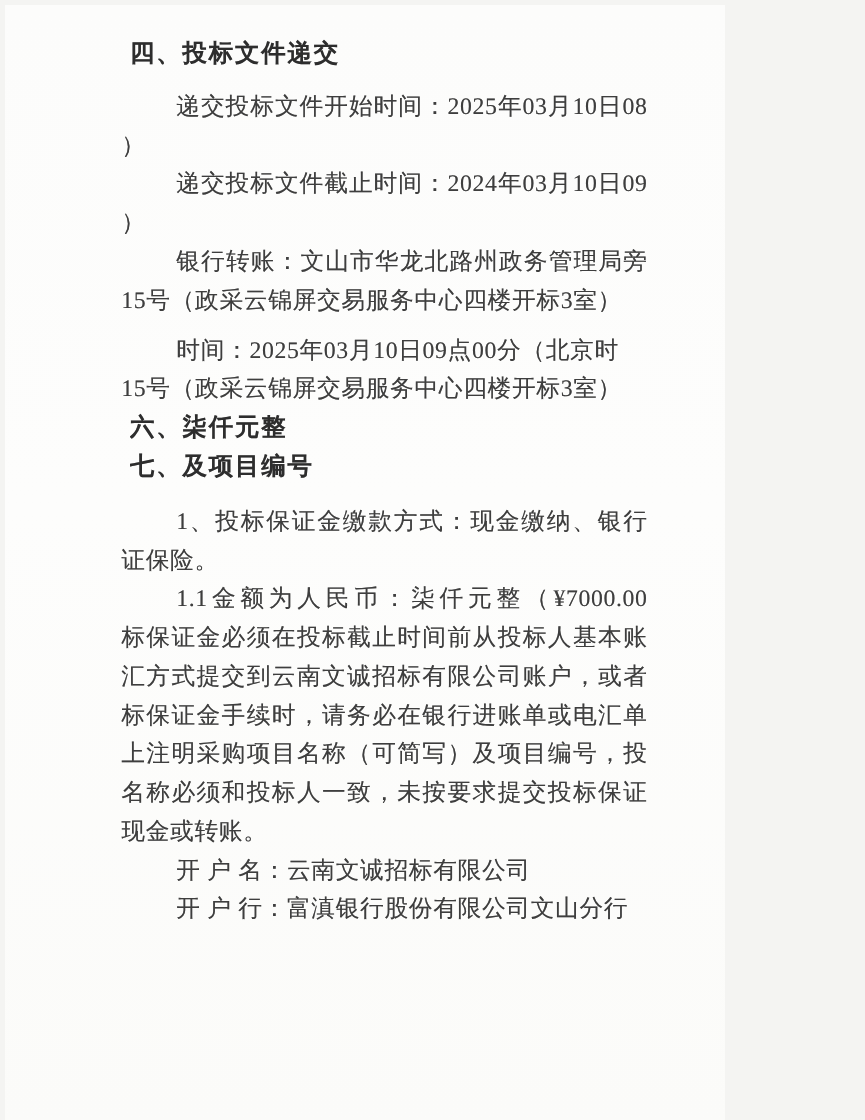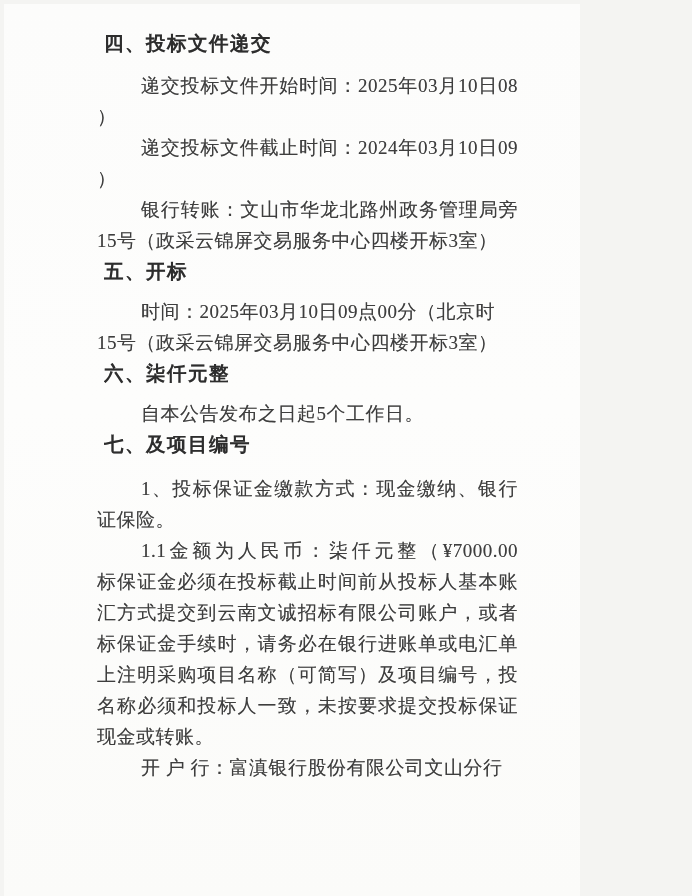--- a/index.html
+++ b/index.html
@@ -56,37 +56,36 @@
     <div class="line h">四、投标文件递交</div>
     <div class="line i f g1">递交投标文件开始时间：2025年03月10日08点30分（北京时间</div>
     <div class="line">）</div>
     <div class="line i f">递交投标文件截止时间：2024年03月10日09点00分（北京时间</div>
     <div class="line">）</div>
     <div class="line i f">银行转账：文山市华龙北路州政务管理局旁锦屏苑A区K-</div>
     <div class="line">15号（政采云锦屏交易服务中心四楼开标3室）</div>
   </div>
 
   <div>
-    <div class="line h">五、开标</div>
     <div class="line i g2">时间：2025年03月10日09点00分（北京时间）</div>
     <div class="line">15号（政采云锦屏交易服务中心四楼开标3室）</div>
   </div>
 
   <div>
     <div class="line h">六、柒仟元整</div>
-    <div class="line i g2">自本公告发布之日起5个工作日。</div>
   </div>
 
   <div>
     <div class="line h">七、及项目编号</div>
     <div class="line i f g3">1、投标保证金缴款方式：现金缴纳、银行转账、银行保函、保</div>
     <div class="line">证保险。</div>
     <div class="line i f">1.1金额为人民币：柒仟元整（¥7000.00元），现金或转账，投</div>
     <div class="line f">标保证金必须在投标截止时间前从投标人基本账户以银行转账或电</div>
     <div class="line f">汇方式提交到云南文诚招标有限公司账户，或者现金缴纳。办理投</div>
     <div class="line f">标保证金手续时，请务必在银行进账单或电汇单的用途栏或空白栏</div>
     <div class="line f">上注明采购项目名称（可简写）及项目编号，投标保证金缴款单位</div>
     <div class="line f">名称必须和投标人一致，未按要求提交投标保证金的视为放弃参与</div>
     <div class="line">现金或转账。</div>
+    <div class="line i">开 户 名：云南文诚招标有限公司</div>
     <div class="line i">开 户 行：富滇银行股份有限公司文山分行</div>
   </div>
 
 </div>
 
 </body></html>

